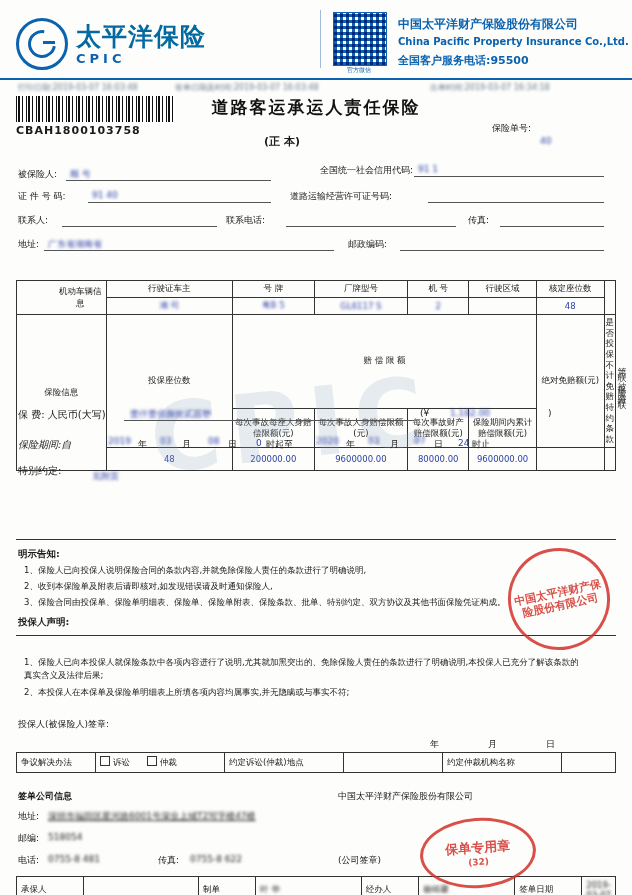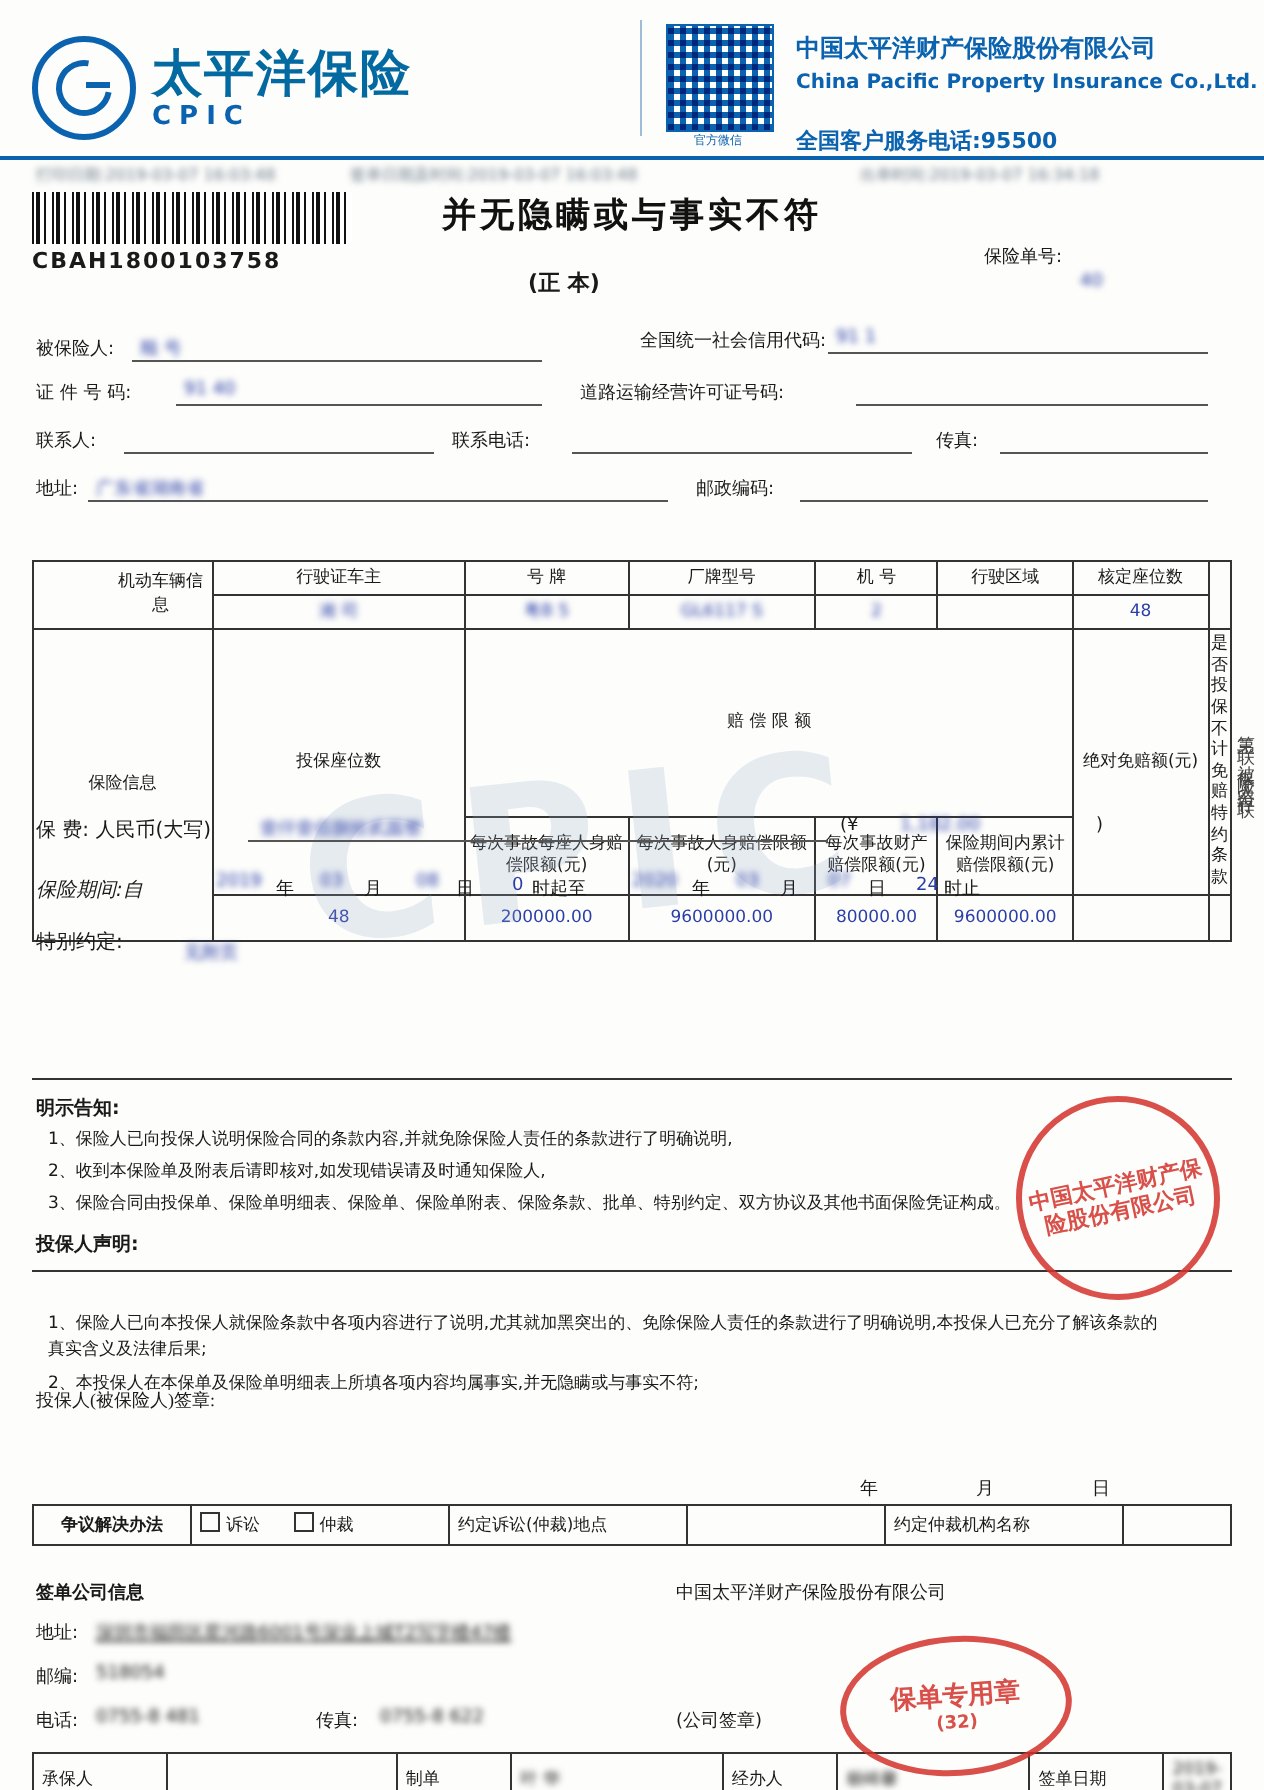--- a/index.html
+++ b/index.html
@@ -47,21 +47,21 @@
     background:
       repeating-linear-gradient(90deg,#0b63b0 0 3px,#fff 3px 6px),
       repeating-linear-gradient(0deg,#0b63b0 0 3px,transparent 3px 6px);
     background-blend-mode:multiply;
     border:1px solid #0b63b0;
   }
   .qr-cap{position:absolute;left:333px;top:66px;width:52px;text-align:center;font-size:6px;color:#0b63b0;}
   .hdr-right{position:absolute;left:398px;top:16px;}
   .hdr-cn{font-size:12px;color:#0b63b0;font-weight:bold;}
   .hdr-en{font-size:10px;color:#0b63b0;font-weight:bold;margin-top:3px;}
-  .hdr-tel{font-size:11px;color:#0b63b0;font-weight:bold;margin-top:16px;}
+  .hdr-tel{font-size:11px;color:#0b63b0;font-weight:bold;margin-top:6px;}
   .hdr-rule{position:absolute;left:0;top:78px;width:632px;height:2px;background:#0b63b0;}
 
   
   .meta-row{position:absolute;top:82px;left:0;width:632px;height:12px;font-size:8px;color:#6a7a8a;}
   .meta-row span{position:absolute;white-space:nowrap;}
   .m1{left:18px;} .m2{left:175px;} .m3{left:430px;}
 
   
   .title{
     position:absolute;top:96px;left:0;width:632px;text-align:center;
@@ -149,21 +149,21 @@
     </div>
     <div class="hdr-rule"></div>
   </div>
 
   <div class="meta-row">
     <span class="m1 blur">打印日期:2019-03-07 16:03:48</span>
     <span class="m2 blur">签单日期及时间:2019-03-07 16:03:48</span>
     <span class="m3 blur">出单时间:2019-03-07 16:34:18</span>
   </div>
 
-  <div class="title">并无隐瞒或与事实不符</div>
+  <div class="title">道路客运承运人责任保险</div>
   <div class="zhengben">(正 本)</div>
 
   <div class="barcode"></div>
   <div class="barcode-num">CBAH1800103758</div>
 
   <div class="policy-no-lbl">保险单号:</div>
   <div class="policy-no-val blur">40</div>
 
   <div class="fld" style="left:18px;top:168px;">被保险人:</div>
   <div class="fld val blur" style="left:70px;top:168px;">顺 号</div>
@@ -274,29 +274,29 @@
   <div class="sec-p" style="left:24px;top:564px;">1、保险人已向投保人说明保险合同的条款内容,并就免除保险人责任的条款进行了明确说明,</div>
   <div class="sec-p" style="left:24px;top:580px;">2、收到本保险单及附表后请即核对,如发现错误请及时通知保险人,</div>
   <div class="sec-p" style="left:24px;top:596px;">3、保险合同由投保单、保险单明细表、保险单、保险单附表、保险条款、批单、特别约定、双方协议及其他书面保险凭证构成。</div>
 
   <hr class="thin" style="top:630px;">
 
   <div class="sec-title" style="left:18px;top:616px;">投保人声明:</div>
   <div class="sec-p" style="left:24px;top:656px;">1、保险人已向本投保人就保险条款中各项内容进行了说明,尤其就加黑突出的、免除保险人责任的条款进行了明确说明,本投保人已充分了解该条款的真实含义及法律后果;</div>
   <div class="sec-p" style="left:24px;top:686px;">2、本投保人在本保单及保险单明细表上所填各项内容均属事实,并无隐瞒或与事实不符;</div>
 
-  <div class="sign-line" style="left:18px;top:694px;font-family:Liberation Serif, serif;">投保人(被保险人)签章:</div>
+  <div class="sign-line" style="left:18px;top:718px;">投保人(被保险人)签章:</div>
   <div class="sign-line" style="left:430px;top:738px;">年</div>
   <div class="sign-line" style="left:488px;top:738px;">月</div>
   <div class="sign-line" style="left:546px;top:738px;">日</div>
 
   <table class="btbl" style="top:752px;">
     <tbody>
         <tr>
-      <td style="width:70px;text-align:center;font-weight:bold;">争议解决办法</td>
+      <td style="width:70px;">争议解决办法</td>
       <td style="width:120px;">
         <span class="cbox"></span><span>诉讼</span>
         <span class="cbox" style="margin-left:14px;"></span><span>仲裁</span>
       </td>
       <td style="width:110px;">约定诉讼(仲裁)地点</td>
       <td style="width:90px;"></td>
       <td style="width:110px;">约定仲裁机构名称</td>
       <td></td>
     </tr>
   </tbody>

